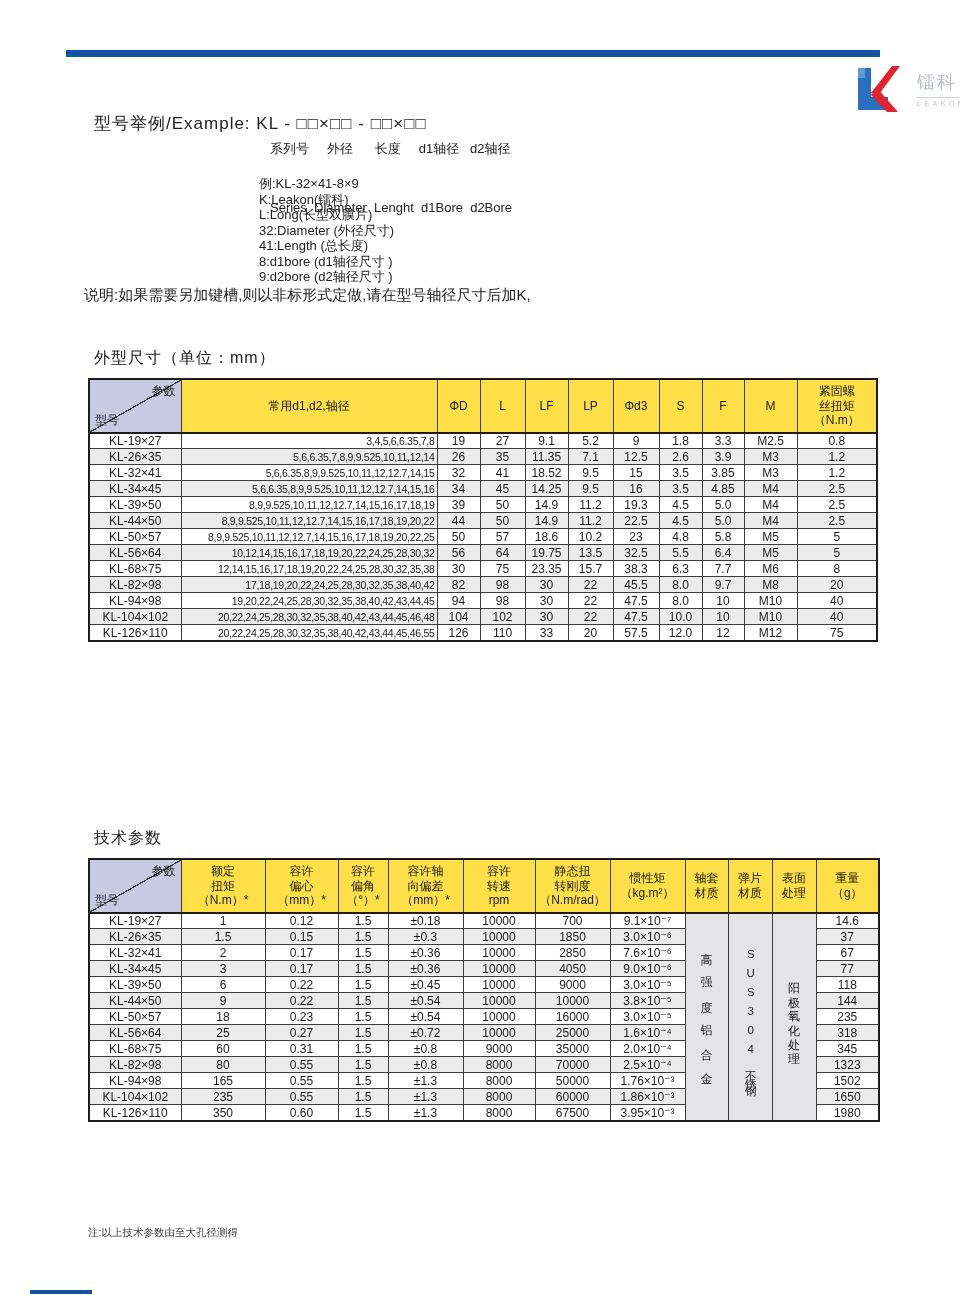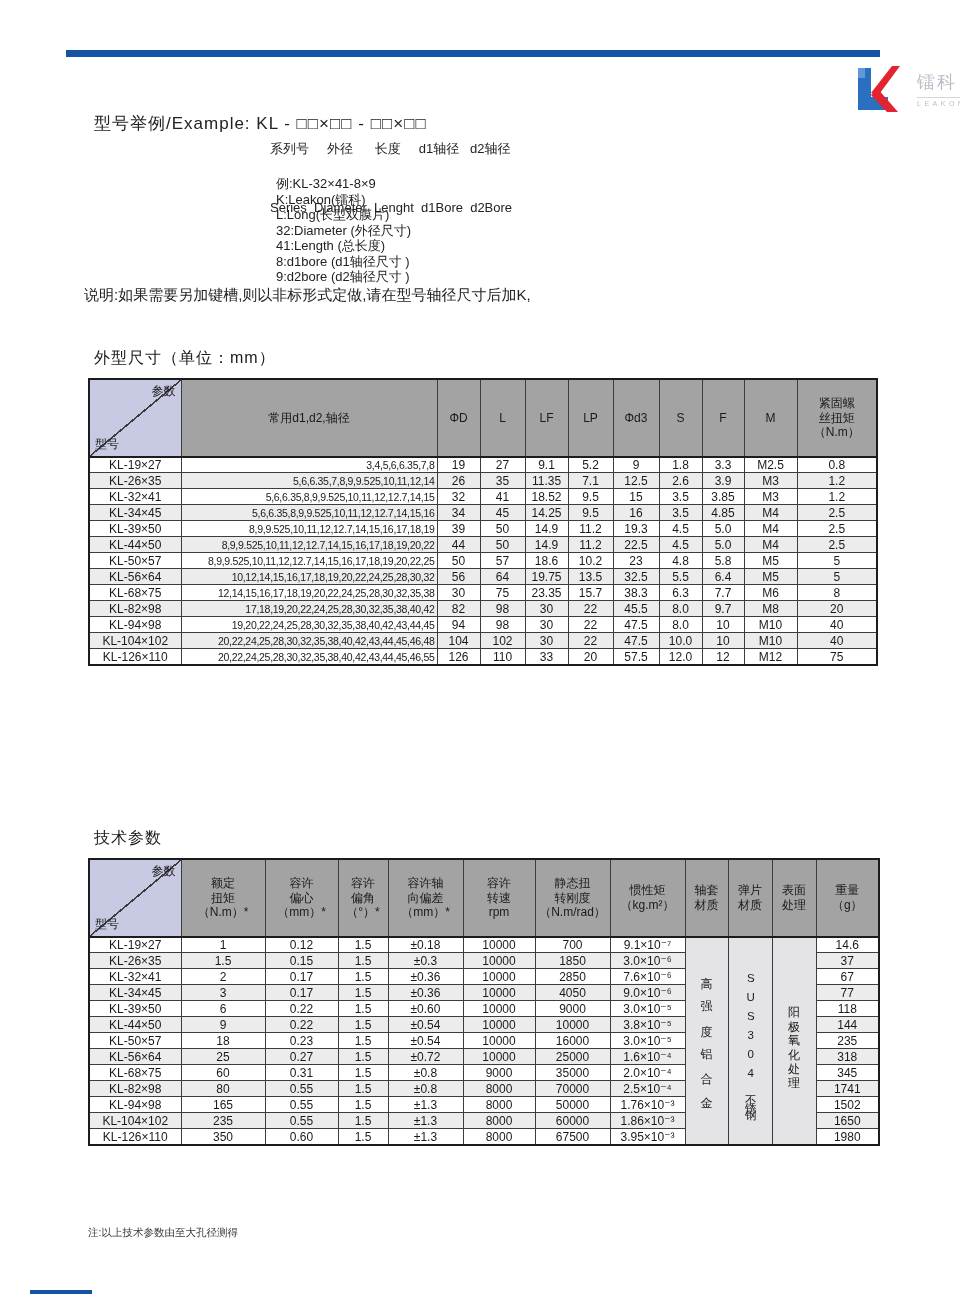--- a/index.html
+++ b/index.html
@@ -12,50 +12,50 @@
   
   .logo { position:absolute; left:856px; top:64px; display:flex; align-items:flex-start; }
   .logo-mark { width:44px; height:48px; }
   .logo-txt { margin-left:17px; margin-top:6px; }
   .logo-cn { font-size:18px; color:#b9bec6; letter-spacing:2px; }
   .logo-en { font-size:7px; color:#b9bec6; letter-spacing:3.5px; border-top:1px solid #d2d5da; margin-top:3px; padding-top:2px; }
 
   .ex-title { position:absolute; left:94px; top:112px; font-size:17px; letter-spacing:1px; color:#222; }
   .labels-cn { position:absolute; left:270px; top:140px; font-size:13px; white-space:pre; color:#222; }
   .labels-en { position:absolute; left:270px; top:156px; font-size:13px; white-space:pre; color:#222;margin-top:44px; }
-  .ex-lines { position:absolute; left:276px; top:176px; font-size:13px; line-height:15.5px; color:#222; }
+  .ex-lines { position:absolute; left:259px; top:176px; font-size:13px; line-height:15.5px; color:#222; }
 
   .note { position:absolute; left:84px; top:284px; font-size:15px; line-height:1.42; color:#222; }
 
   .sec-title { position:absolute; font-size:16px; color:#1a1a1a; letter-spacing:1px; }
   #sec1 { left:94px; top:348px; }
   #sec2 { left:94px; top:828px; }
 
   .tbl-wrap { position:absolute; left:88px; }
   #t1wrap { top:378px; }
   #t2wrap { top:858px; }
 
   table { border-collapse:collapse; table-layout:fixed; width:790px; border:2px solid #1c1c1c; }
   th,td { border:1px solid #3c3c3c; padding:0 2px; text-align:center; overflow:hidden;
           white-space:nowrap; font-size:12px; font-weight:normal; }
-  thead th { background:#a3a3a3; white-space:pre-line; line-height:1.22; border-bottom:2px solid #1c1c1c; }
+  thead th { background:#fde047; white-space:pre-line; line-height:1.22; border-bottom:2px solid #1c1c1c; }
   #t1 thead tr { height:50px; }
   #t2 thead tr { height:48px; }
   tbody tr { height:16px; }
   tbody tr:nth-child(even) td { background:#ececec; }
   tbody tr:nth-child(odd) td { background:#ffffff; }
 
   td.bores { text-align:right; padding-left:5px; font-size:10.5px; letter-spacing:-0.3px; }
   td.v-col { background:#e4e4e6 !important; vertical-align:middle; padding:0; }
   td.v-col span { writing-mode:vertical-lr; text-orientation:upright; display:inline-block; line-height:1; }
   td.v-hub span { letter-spacing:24px; }
   td.v-disc span { letter-spacing:7px; font-size:11.5px; }
   td.v-surface span { letter-spacing:14px; }
 
-  th.corner { position:relative; padding:16px;
+  th.corner { position:relative; padding:4px;
     background-image:linear-gradient(to bottom right, transparent 49.3%, #3c3c3c 49.3%, #3c3c3c 50.7%, transparent 50.7%);
     background-color:#c8c9e3; }
   th.corner .c-top { position:absolute; right:5px; top:4px; font-size:12px; }
   th.corner .c-bot { position:absolute; left:5px; bottom:4px; font-size:12px; }
 
   .footnote { position:absolute; left:88px; top:1226px; font-size:10.5px; color:#3a3a3a; }
 </style>
 </head>
 <body>
 
@@ -403,21 +403,21 @@
           <td>10000</td>
           <td>4050</td>
           <td>9.0×10⁻⁶</td>
           <td>77</td>
         </tr>
         <tr>
           <td class="model">KL-39×50</td>
           <td>6</td>
           <td>0.22</td>
           <td>1.5</td>
-          <td>±0.60</td>
+          <td>±0.45</td>
           <td>10000</td>
           <td>9000</td>
           <td>3.0×10⁻⁵</td>
           <td>118</td>
         </tr>
         <tr>
           <td class="model">KL-44×50</td>
           <td>9</td>
           <td>0.22</td>
           <td>1.5</td>
@@ -462,21 +462,21 @@
         </tr>
         <tr>
           <td class="model">KL-82×98</td>
           <td>80</td>
           <td>0.55</td>
           <td>1.5</td>
           <td>±0.8</td>
           <td>8000</td>
           <td>70000</td>
           <td>2.5×10⁻⁴</td>
-          <td>1741</td>
+          <td>1323</td>
         </tr>
         <tr>
           <td class="model">KL-94×98</td>
           <td>165</td>
           <td>0.55</td>
           <td>1.5</td>
           <td>±1.3</td>
           <td>8000</td>
           <td>50000</td>
           <td>1.76×10⁻³</td>

